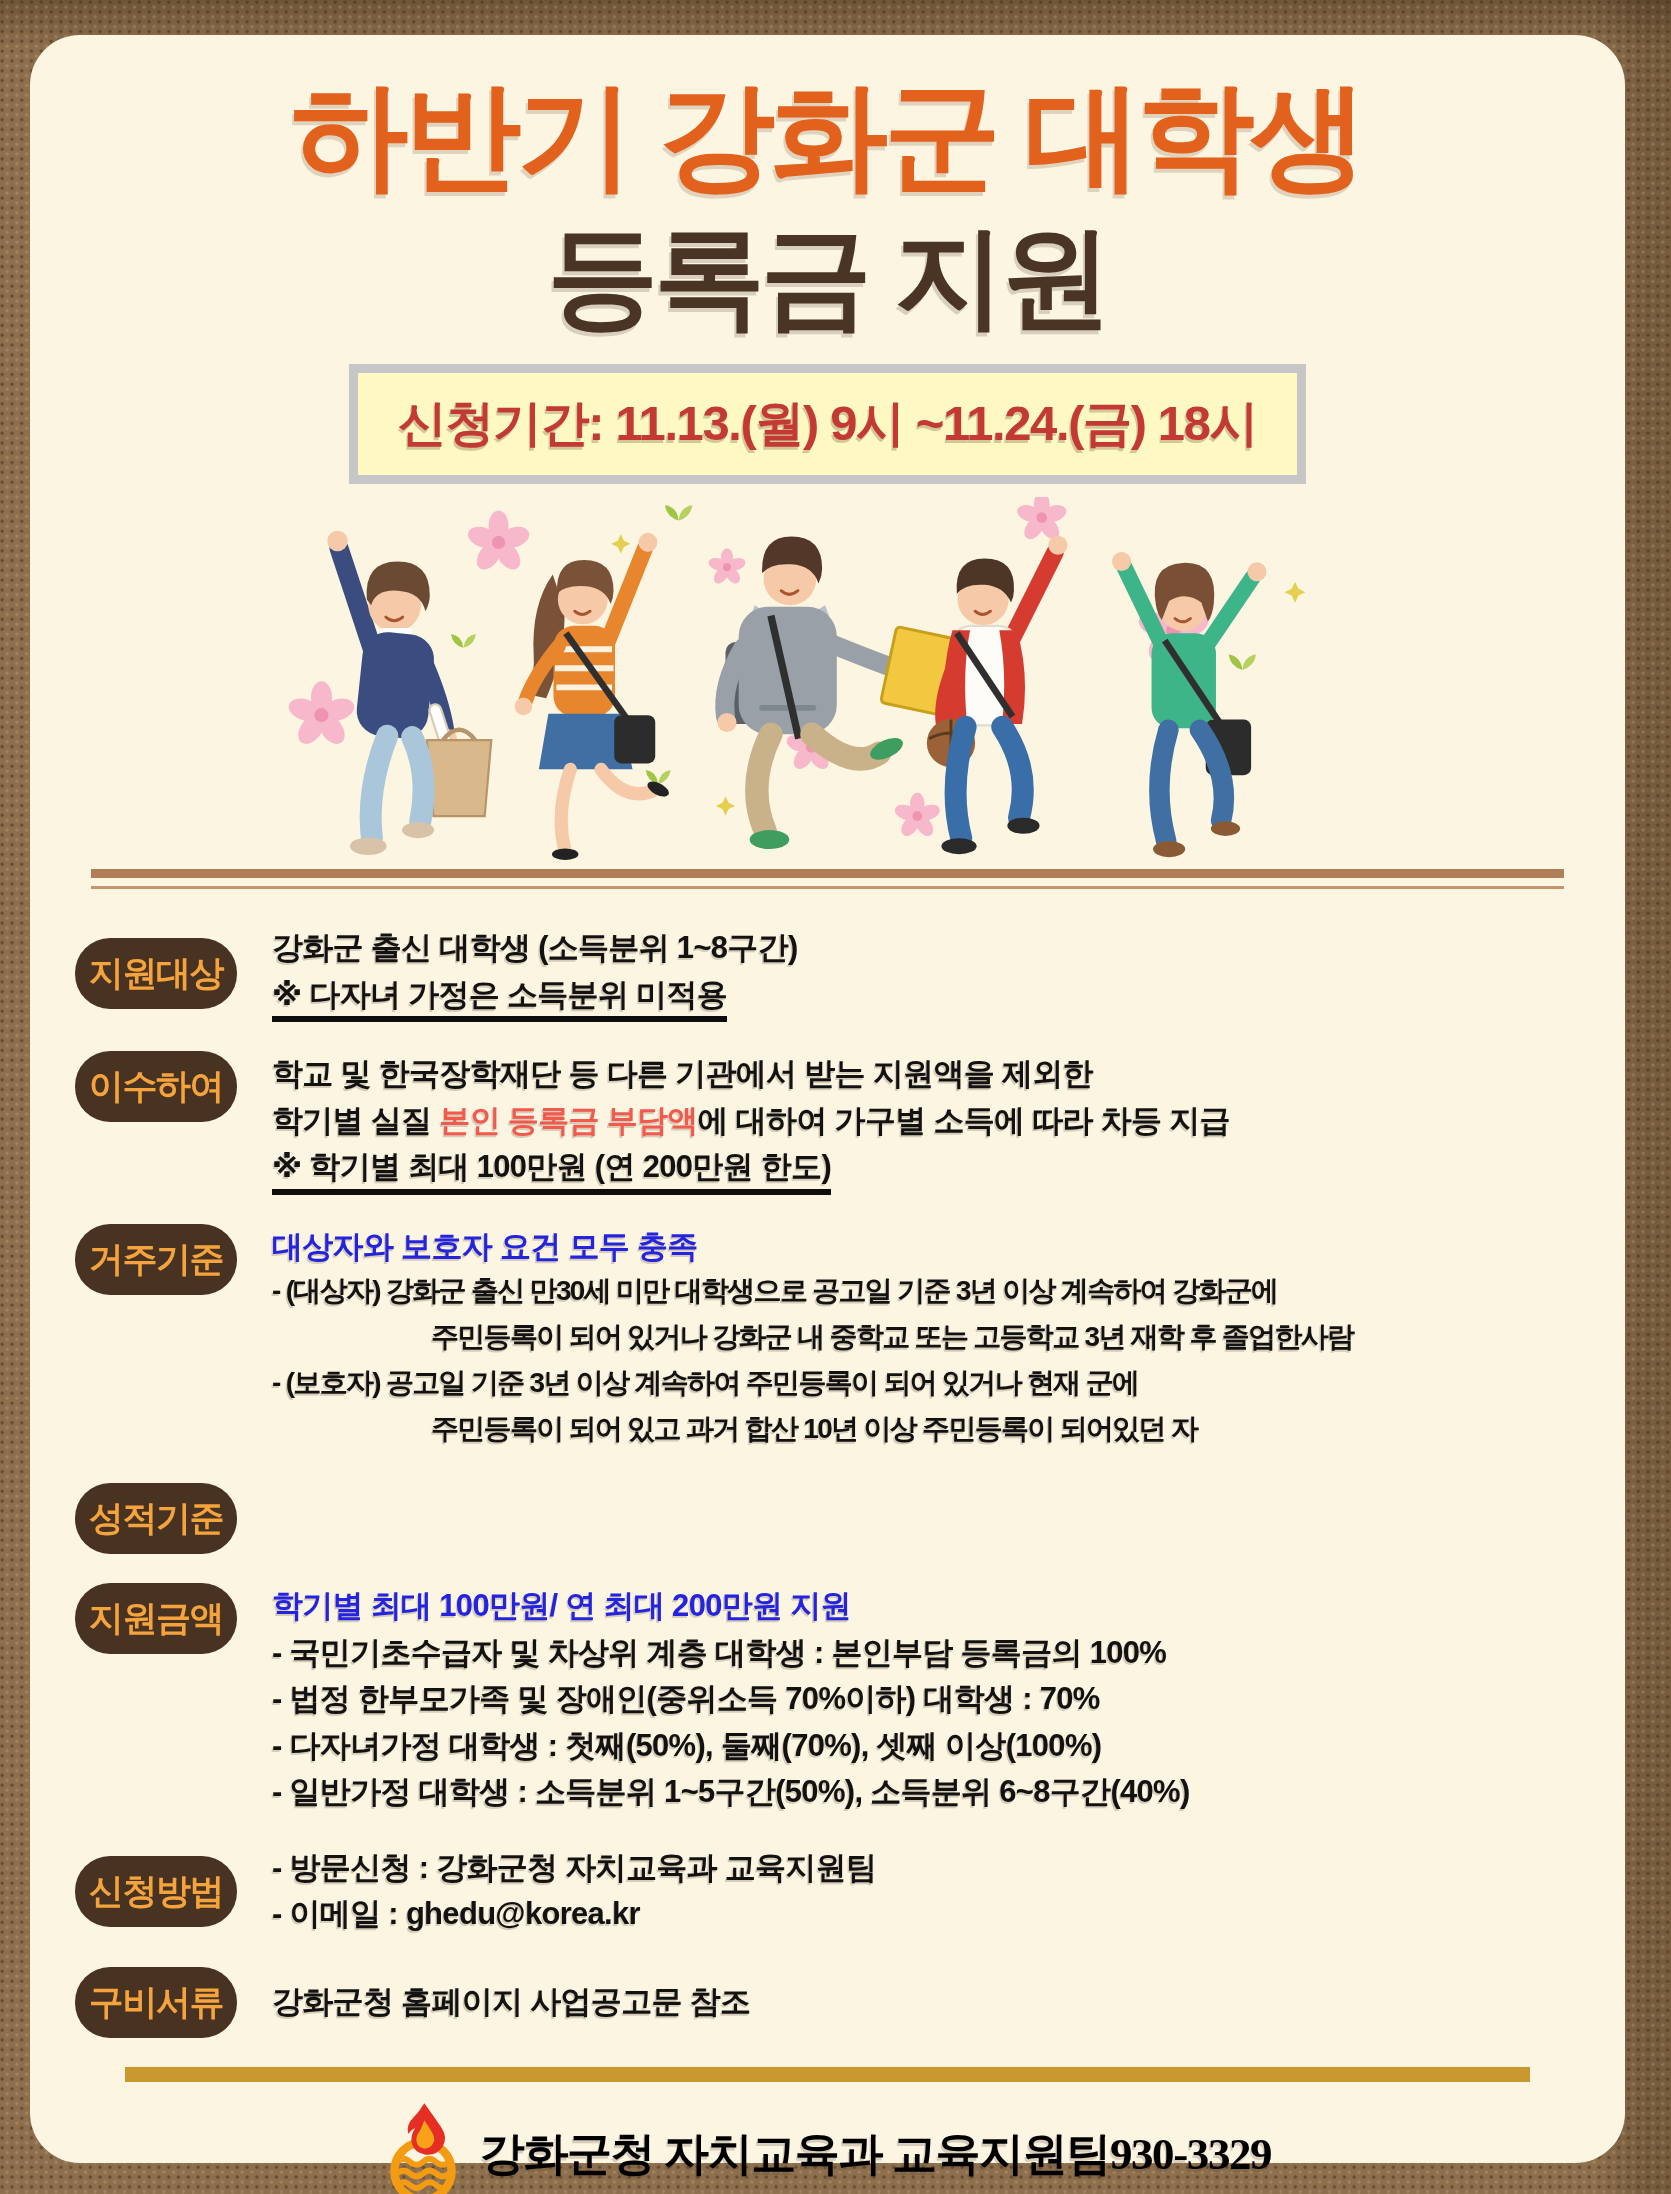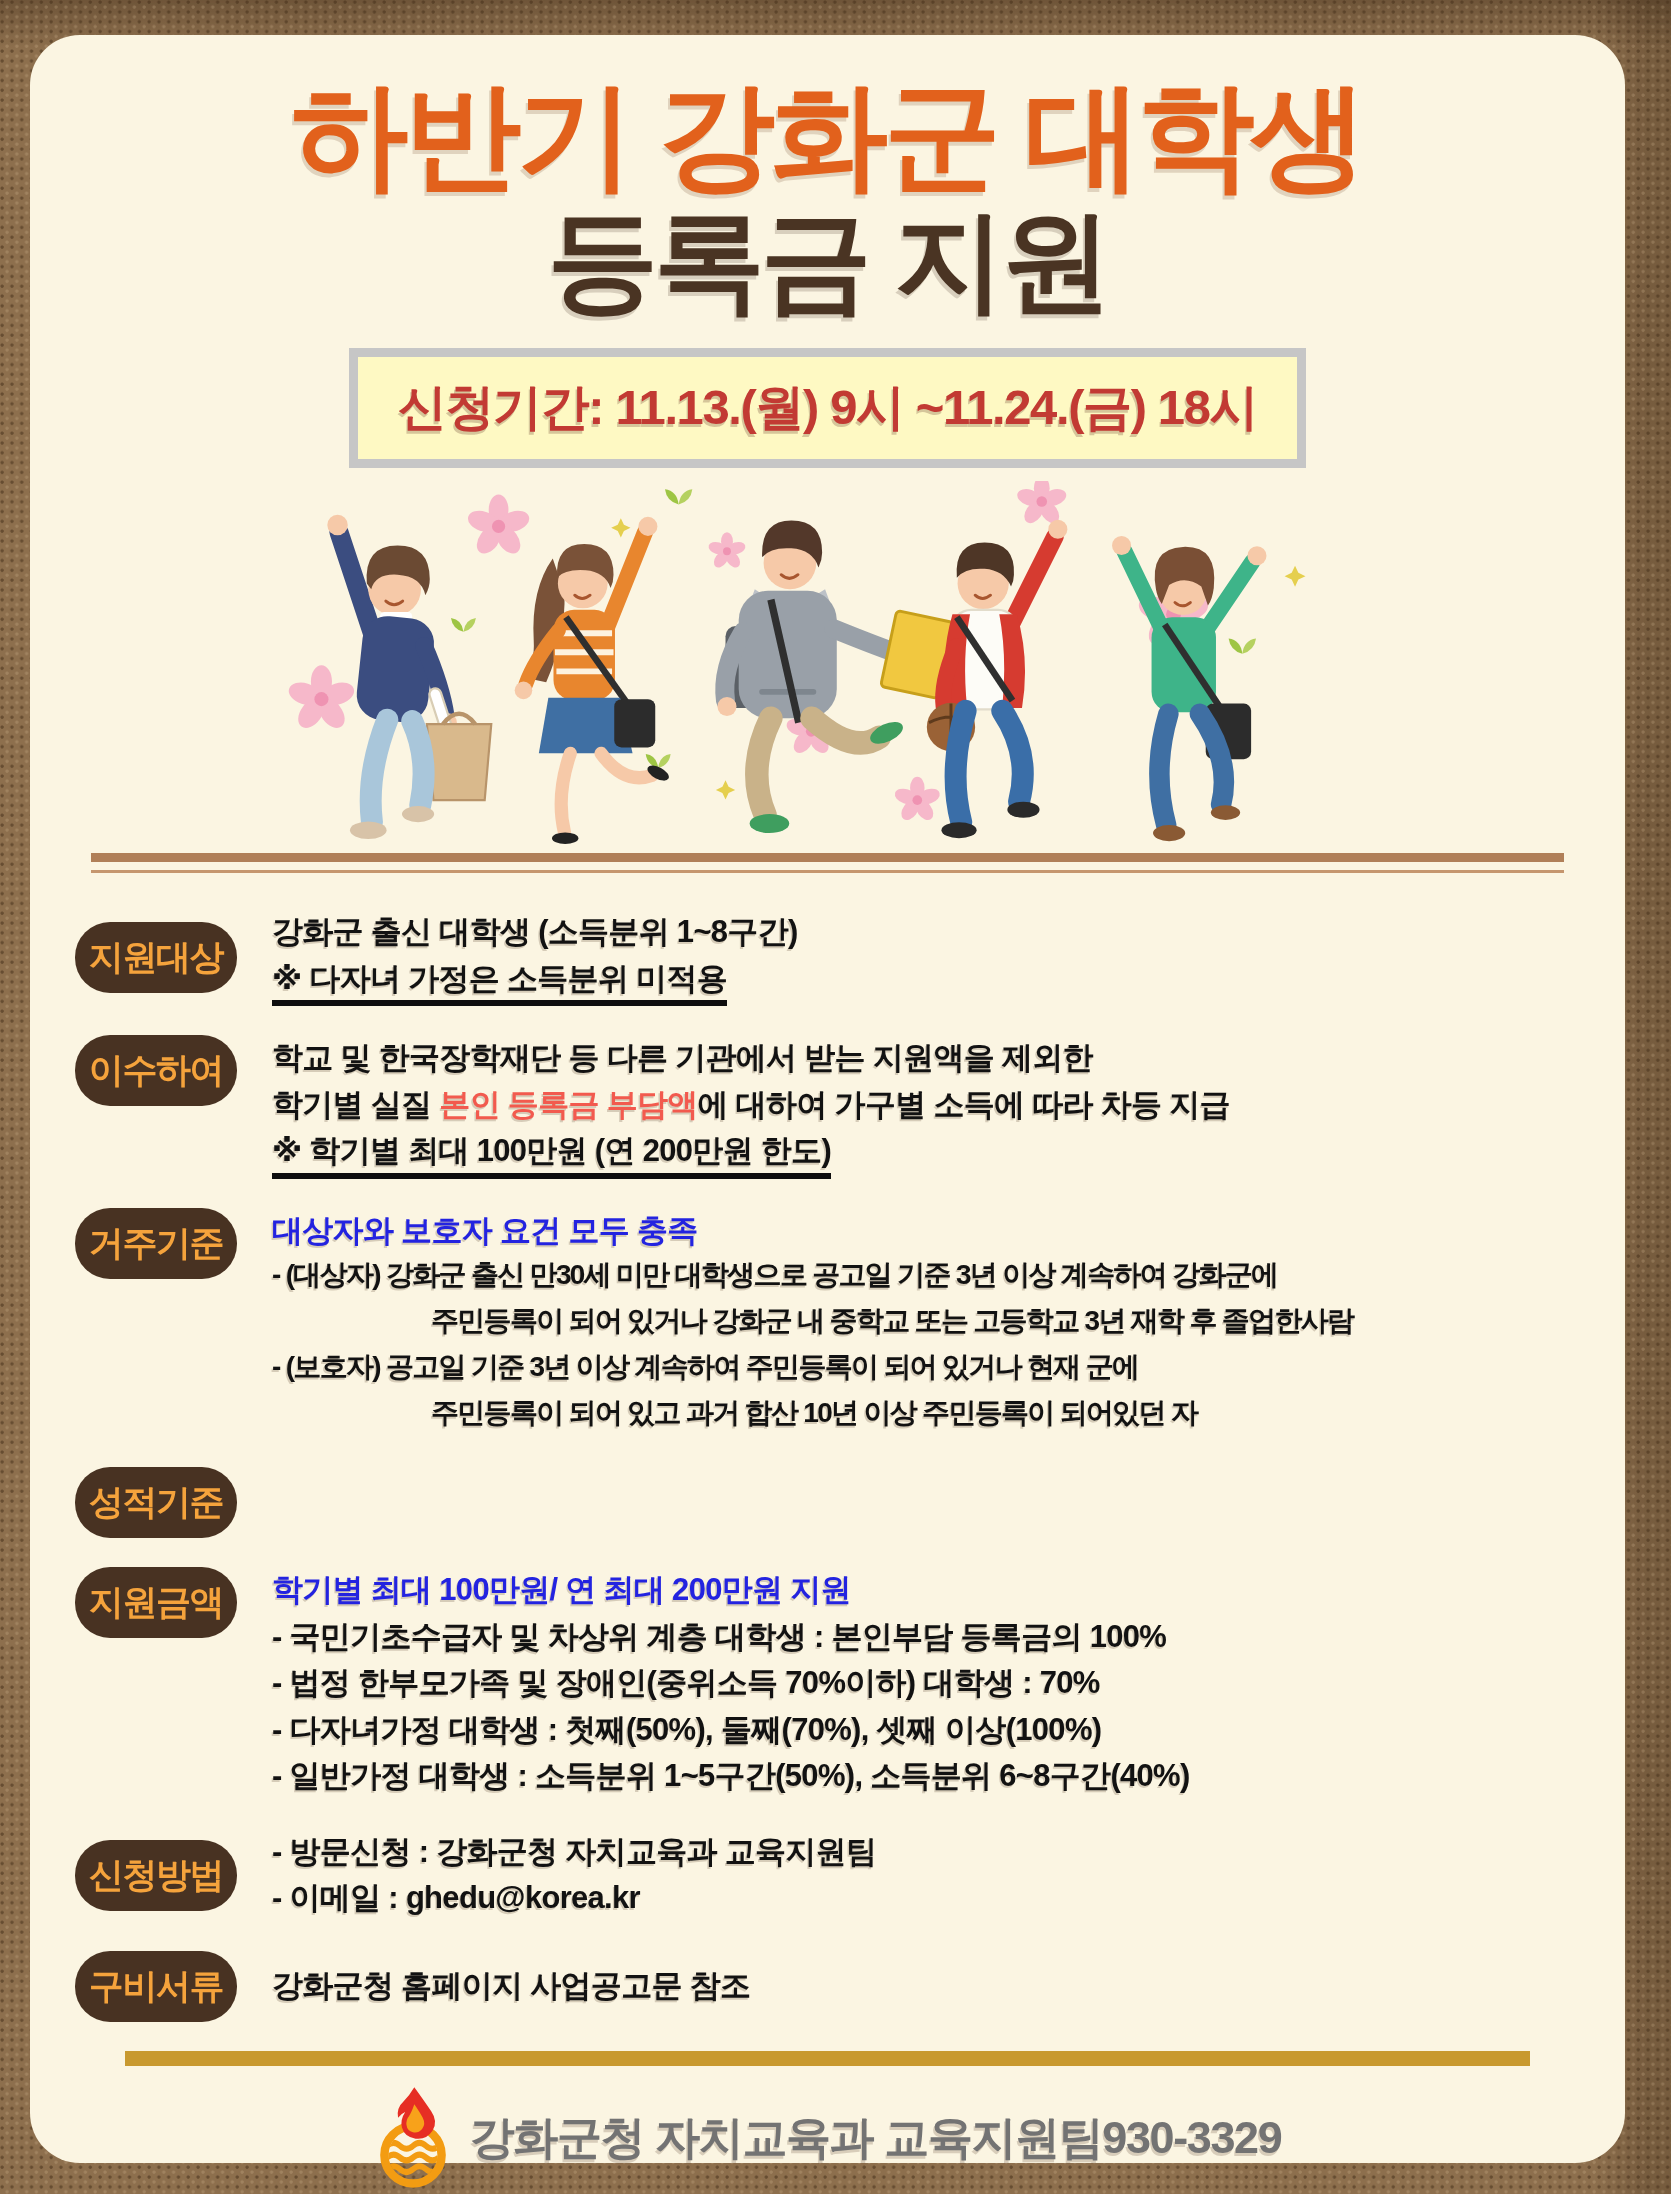--- a/index.html
+++ b/index.html
@@ -14,21 +14,21 @@
       linear-gradient(90deg, rgba(40,24,10,0) 1595px, rgba(40,24,10,.22) 1644px);
     background-size:9.8px 9.8px,9.8px 9.8px,100% 100%,100% 100%;
   }
   .card{
     position:absolute;left:30px;top:35px;width:1595px;height:2128px;
     background:#fbf5e2;border-radius:50px;box-sizing:border-box;
     padding:40px 0 0 0;
   }
   .title{ text-align:center; font-weight:900; line-height:1.04; letter-spacing:-4.2px; }
   .title-1{ font-size:117px; color:#e2611c; text-shadow:-2.1px 4.2px 0 rgba(104,60,28,.18);}
-  .title-2{ font-size:111px; color:#4a3423; margin-top:7px; text-shadow:-2.1px 4.2px 0 rgba(60,40,24,.18);}
+  .title-2{ font-size:111px; color:#4a3423; margin-top:23px; text-shadow:-2.1px 4.2px 0 rgba(60,40,24,.18);}
   .period-box{
     margin:29px auto 0; width:fit-content;
     border:9px solid #c6c6c6; background:#fef9c3;
     padding:18px 40px;
   }
   .period-text{
     font-size:49px;font-weight:900;color:#c23a33;letter-spacing:-1.4px;
     text-shadow:-1.4px 2.8px 0 rgba(120,80,60,.30);
   }
   .hero{ text-align:center; margin-top:12.5px; }
@@ -50,22 +50,22 @@
   .lines > div{ min-height:46px; }
   .u{ display:inline-block; border-bottom:6.3px solid #0e0e0e; padding-bottom:4px; line-height:1.15;}
   .red{ color:#f25a4e; }
   .blue{ color:#2323e0; }
   .indent{ padding-left:159px; }
   .tight{ letter-spacing:-1.7px; font-size:28px; }
 
   .footer-bar{ height:15.3px; background:#c8992f; margin:24px 95px 0; }
   .footer{ display:flex; align-items:center; justify-content:center; gap:18px; margin-top:19.5px; }
   .footer svg{ width:78px; height:104px; }
-  .footer-text{ font-size:45px; font-weight:900; color:#737373; letter-spacing:-1.4px;
-                text-shadow:-1.4px 2.8px 0 rgba(90,66,44,.22); }
+  .footer-text{ font-size:45px; font-weight:900; color:#000000; letter-spacing:-1.4px;
+                text-shadow:-1.4px 2.8px 0 rgba(90,66,44,.22);font-family:Liberation Serif, serif; }
 </style>
 </head>
 <body>
 
 <div class="card">
 
   <div class="title title-1">하반기 강화군 대학생</div>
   <div class="title title-2">등록금 지원</div>
 
   <div class="period-box">

